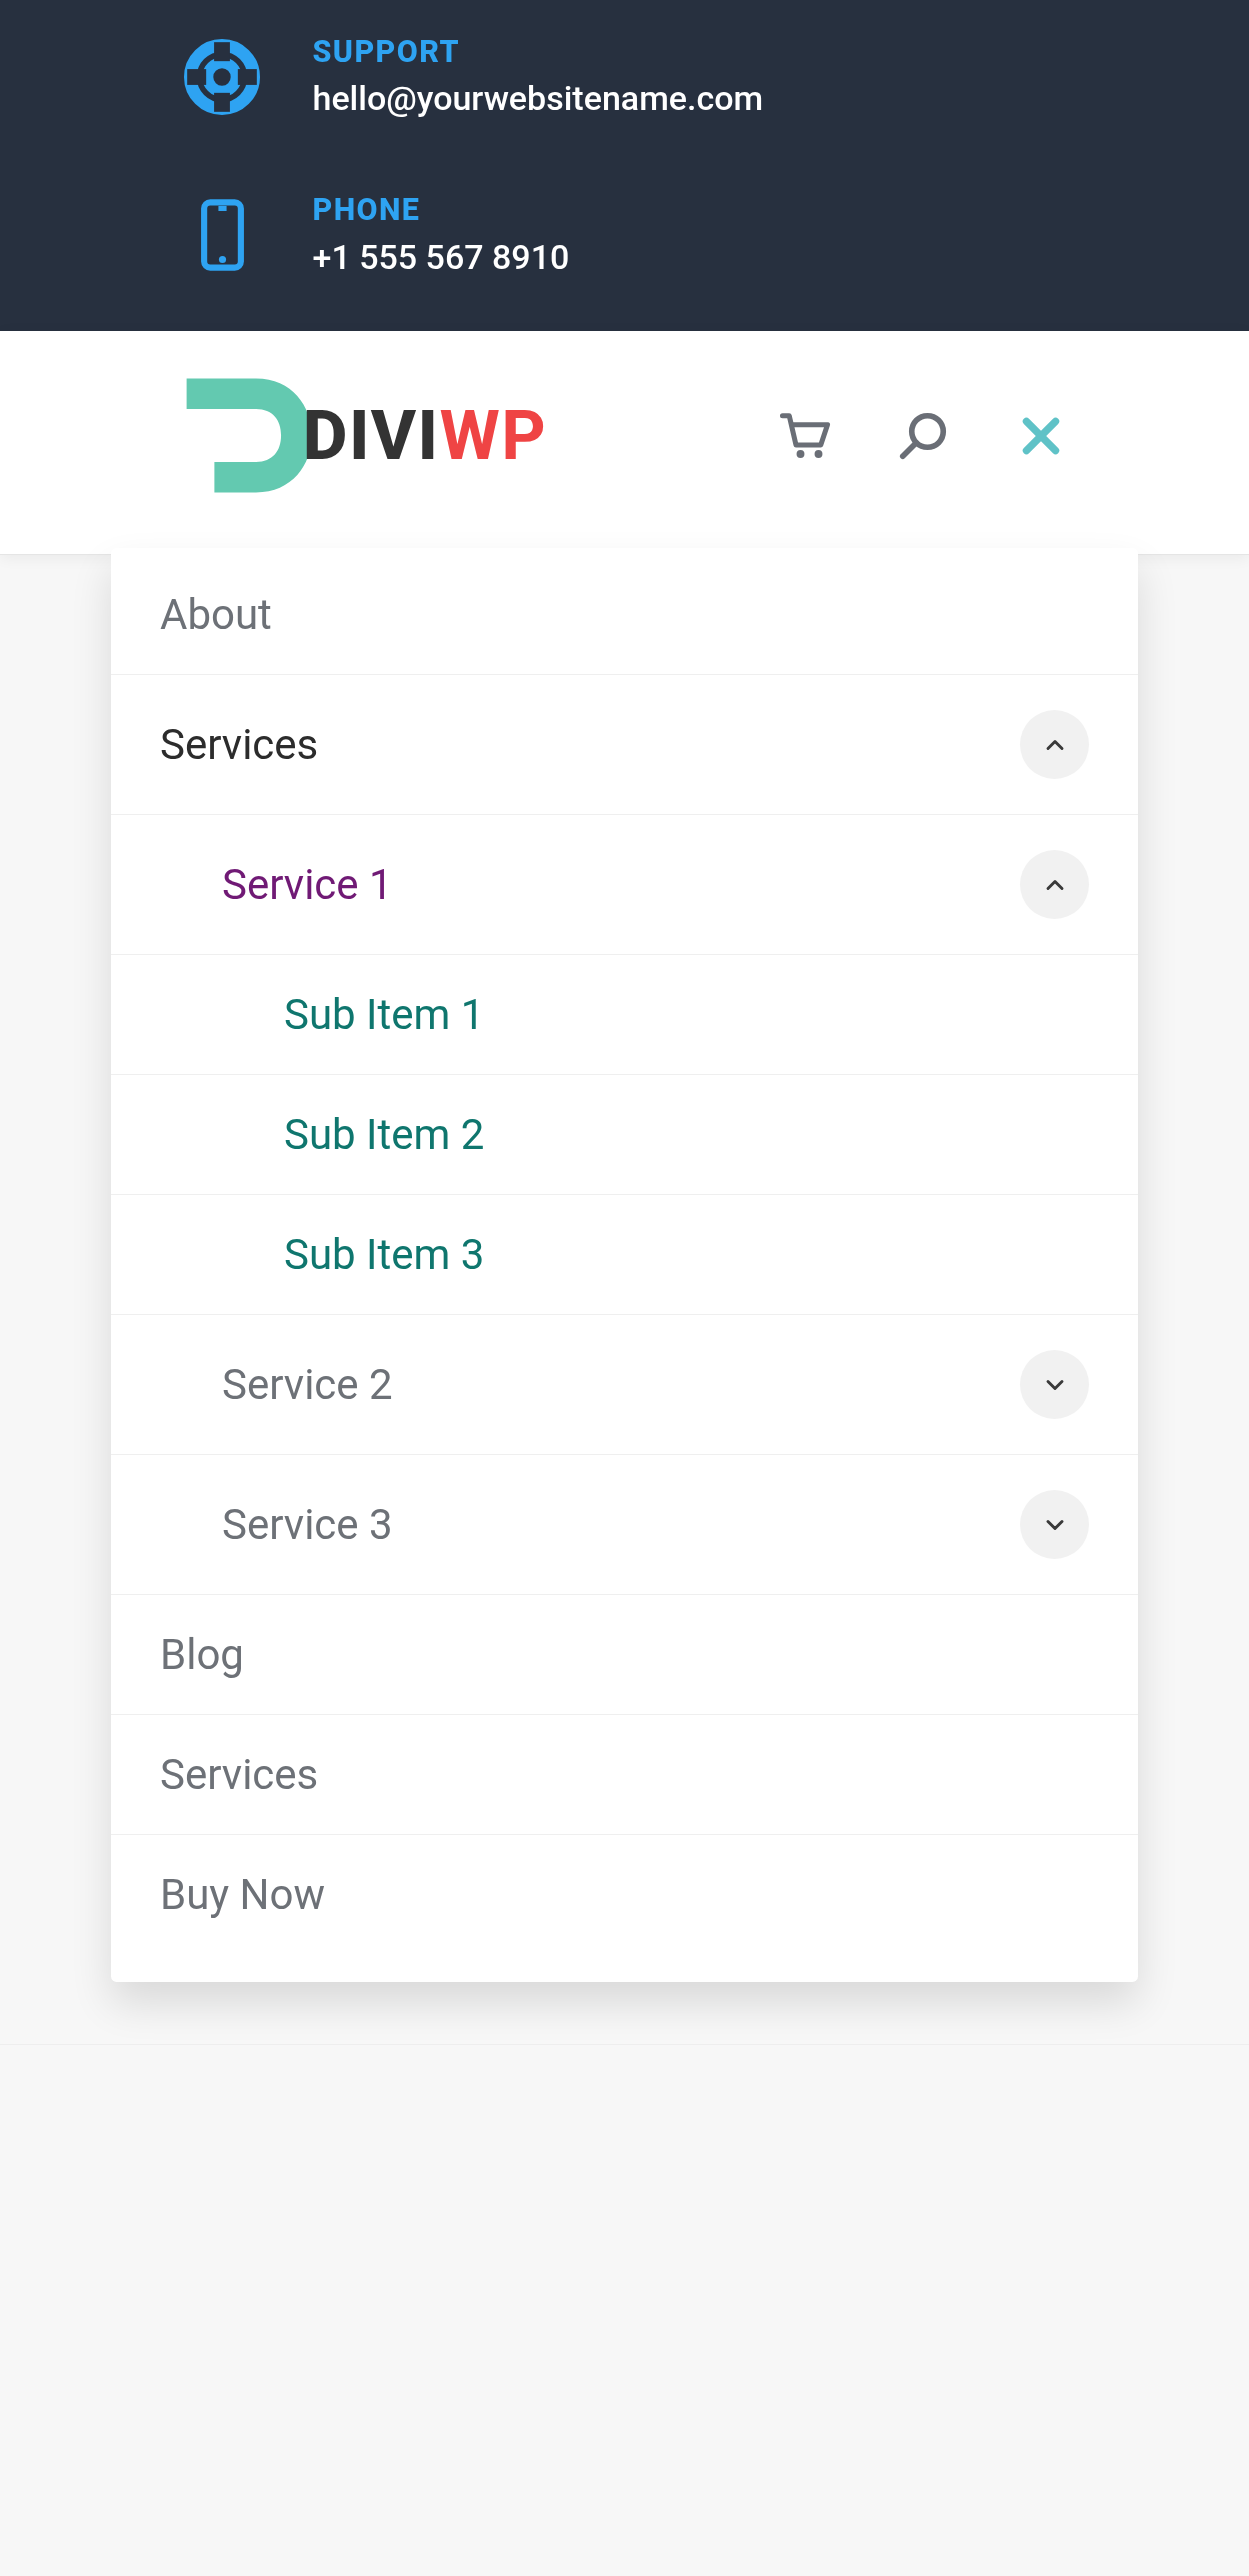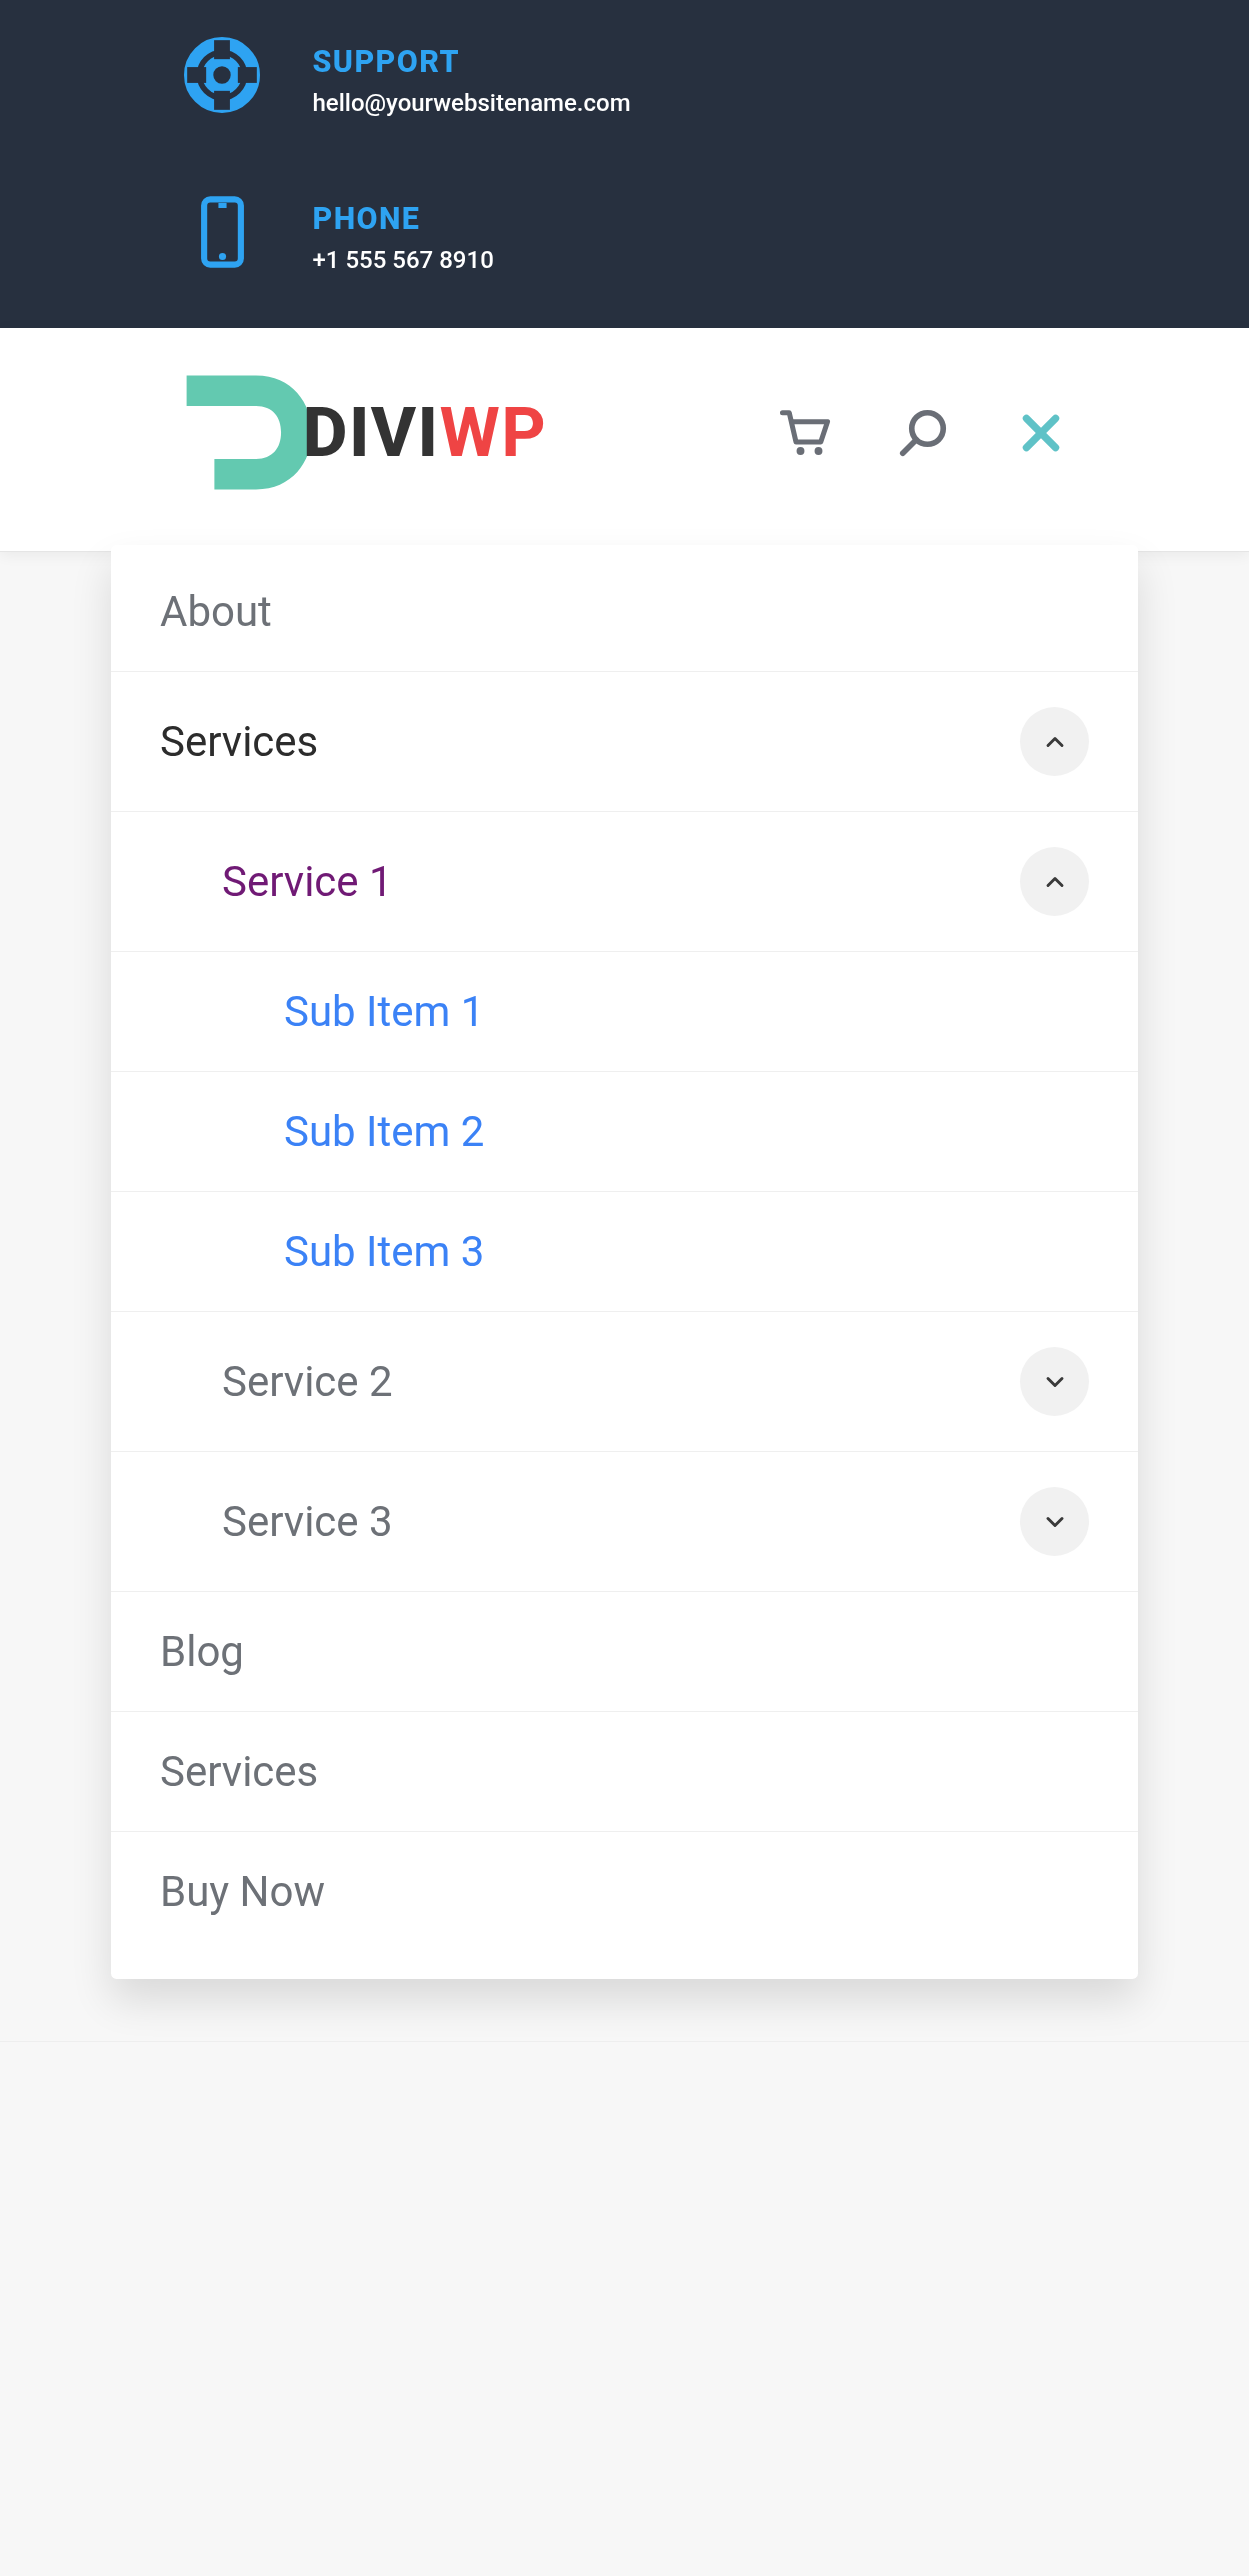--- a/index.html
+++ b/index.html
@@ -40,21 +40,21 @@
   }
   .topbar-labels { display:flex; flex-direction:column; gap:9.7px; }
   .topbar-title {
     font-size: 30.5px;
     font-weight: 800;
     letter-spacing: 1.4px;
     color: #2ea3f2;
     text-transform: uppercase;
   }
   .topbar-value {
-    font-size: 24px;
+    font-size: 34px;
     font-weight: 500;
     color: #ffffff;
   }
 
   
   .headerbar {
     background: #ffffff;
     border-bottom: 0.7px solid #e5e5e5;
     box-shadow: 0 2.8px 14px rgba(0,0,0,.06);
   }
@@ -117,21 +117,21 @@
     justify-content:space-between;
     padding: 35px 49px;
     border-bottom: 0.7px solid #efefef;
     font-size: 42px;
     color:#6d7177;
     cursor:pointer;
   }
   .menu-item.active > .label { color:#2c2c2c; }
   .menu-item.level1 { padding-left:111px; border-bottom:0.7px solid #efefef; }
   .menu-item.level1.active > .label { color:#701a75; }
-  .menu-item.level2 { padding-left:173px; color:#3b82f6; }
+  .menu-item.level2 { padding-left:173px; color:#0f766e; }
   .menu-item:last-child { border-bottom:none; }
 
   .chev {
     width: 69px;
     height: 69px;
     border-radius: 50%;
     background:#f1f1f1;
     display:flex;
     align-items:center;
     justify-content:center;

